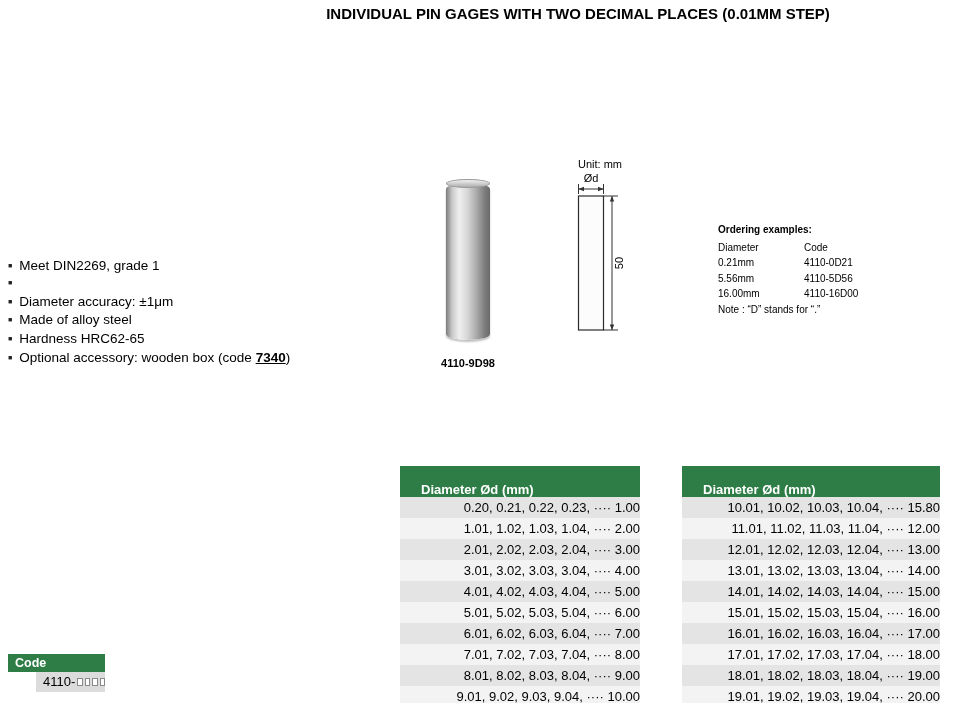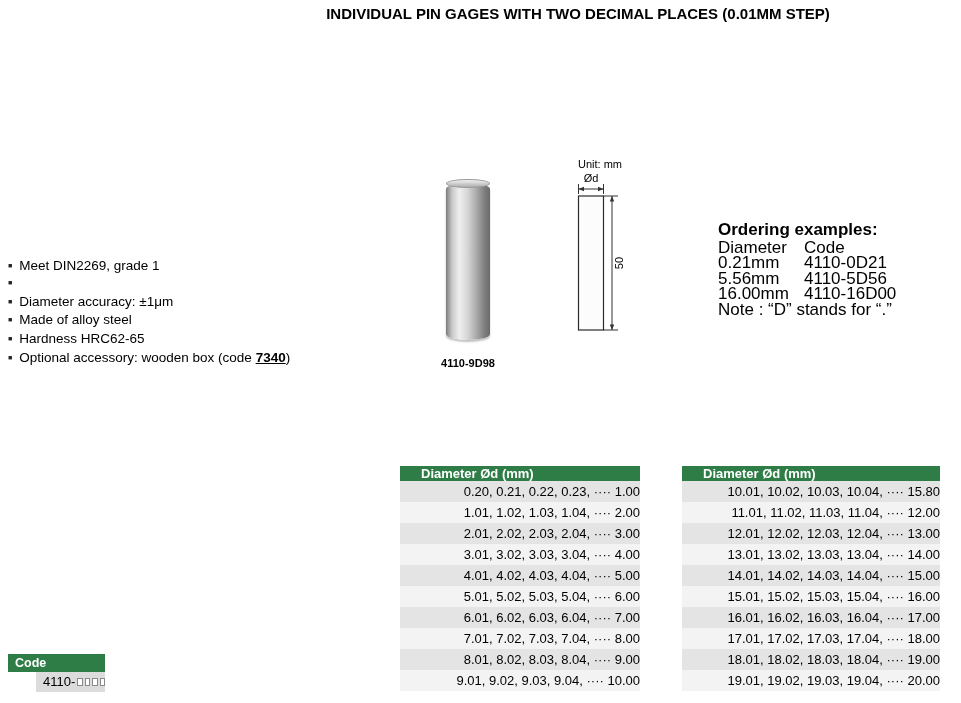--- a/index.html
+++ b/index.html
@@ -36,30 +36,30 @@
     border:1px solid #9a9a9a;box-sizing:border-box;
   }
   .pin-label{
     position:absolute;left:424px;top:357px;width:88px;
     text-align:center;font-size:11px;font-weight:bold;
   }
   
   .unit-label{position:absolute;left:578px;top:158px;font-size:11px;}
   .drawing-svg{position:absolute;left:566px;top:172px;}
   
-  .ordering{position:absolute;left:718px;top:222px;width:215px;font-size:17px;line-height:15.6px;}
+  .ordering{position:absolute;left:718px;top:222px;width:215px;font-size:10px;line-height:15.6px;}
   .ordering-title{font-weight:bold;margin-bottom:2px;}
   .ordering-grid{display:grid;grid-template-columns:86px auto;}
   
   .size-table{position:absolute;border-collapse:separate;border-spacing:0;font-size:13px;}
   .size-table.left{left:400px;top:466px;width:240px;}
   .size-table.right{left:682px;top:466px;width:258px;}
   .size-table th{
     background:#2e7d46;color:#ffffff;font-weight:bold;
-    text-align:left;padding:0 0 0 21px;height:14px;font-size:13px;
+    text-align:left;padding:16px 0 0 21px;height:14px;font-size:13px;
   }
   .size-table td{height:21px;text-align:right;padding:0;}
   .size-table tbody tr:nth-child(odd) td{background:#e4e4e4;}
   .size-table tbody tr:nth-child(even) td{background:#f3f3f3;}
   
   .code-panel{position:absolute;left:8px;top:654px;width:97px;}
   .code-header{
     background:#2e7d46;color:#ffffff;font-weight:bold;
     font-size:12.5px;height:18px;line-height:18px;padding-left:7px;
   }

